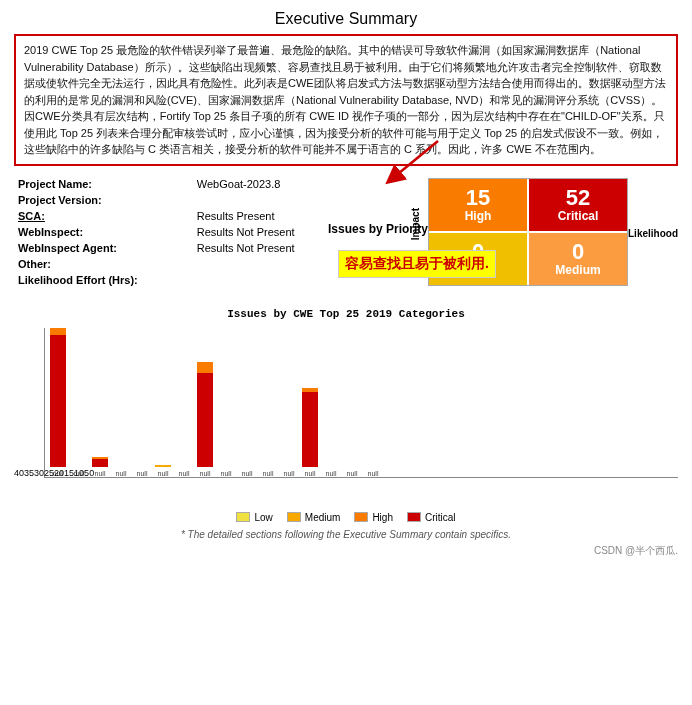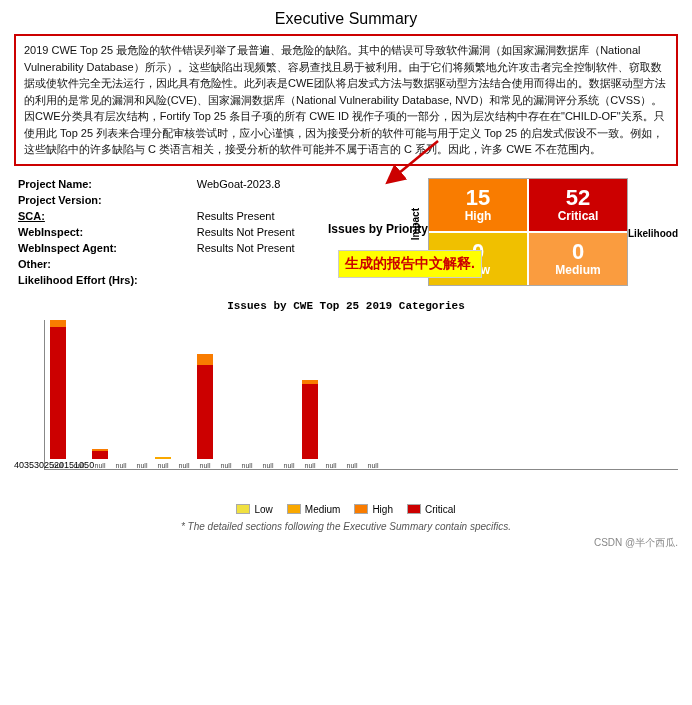--- a/index.html
+++ b/index.html
@@ -26,21 +26,21 @@
       margin-bottom: 10px;
       font-size: 11px;
       line-height: 1.5;
       color: #111;
     }
 
     .info-section {
       display: flex;
       flex-direction: row;
       gap: 0;
-      margin-bottom: 12px;
+      margin-bottom: 20px;
     }
 
     .project-info {
       flex: 1;
       font-size: 11px;
     }
 
     .project-info table {
       border-collapse: collapse;
       width: 100%;
@@ -327,21 +327,21 @@
           </div>
           <div class="priority-cell" style="background: rgb(249, 124, 0); color: rgb(255, 255, 255); opacity: 0.75;">
             <div class="number">0</div>
             <div class="label">Medium</div>
           </div>
         </div>
       <div class="impact-label">Impact</div>
     </div>
     <div class="likelihood-label">Likelihood</div>
 
-    <div class="yellow-annotation">生成的报告中文解释.</div>
+    <div class="yellow-annotation">容易查找且易于被利用.</div>
   </div>
 </div>
 
 <div class="chart-section">
   <div class="chart-title">Issues by CWE Top 25 2019 Categories</div>
 
   <div class="chart-wrapper">
     <div class="y-axis" id="y-axis">
         <span>40</span>
         <span>35</span>

